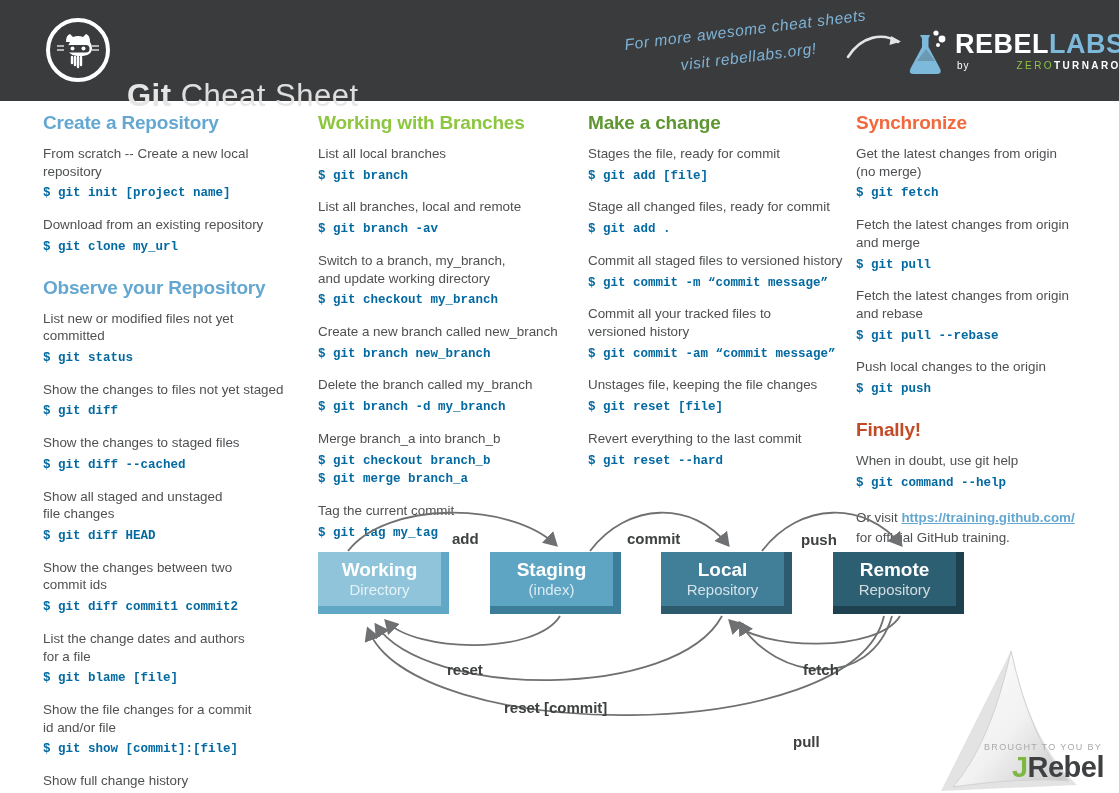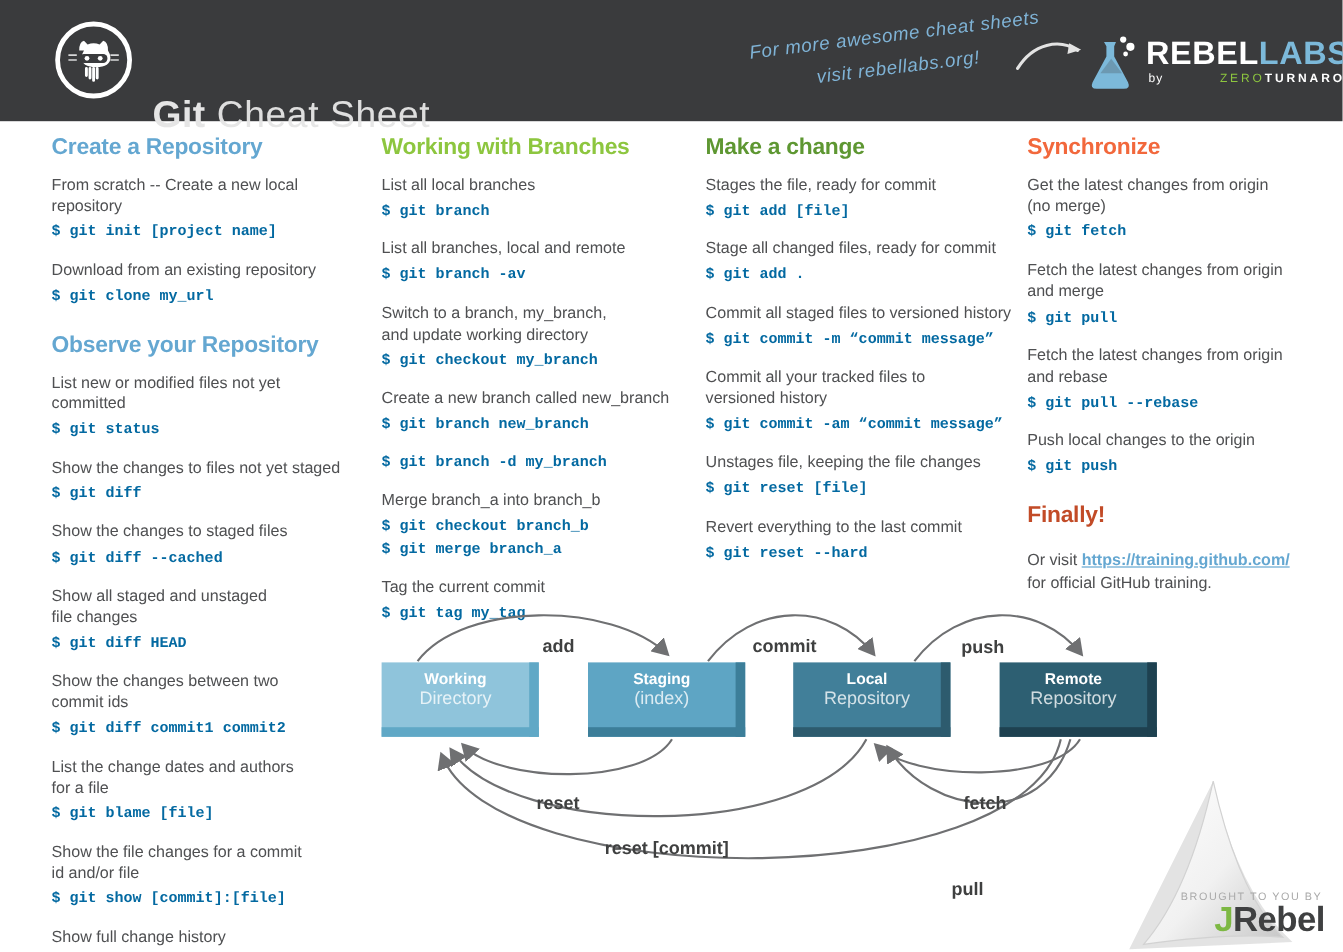--- a/index.html
+++ b/index.html
@@ -34,21 +34,21 @@
   .section-title{font-size:19px;font-weight:700;margin:0 0 11px 0;letter-spacing:-.2px;}
   .item{margin-bottom:13px;}
   .desc{font-size:13.4px;line-height:1.32;color:#4f5052;margin-bottom:4px;white-space:pre-line;}
   .cmd{font-family:"Liberation Mono","DejaVu Sans Mono",monospace;font-size:12.5px;font-weight:700;color:#0369a1;line-height:1.5;white-space:nowrap;}
   .linkline{font-size:13.4px;line-height:1.45;color:#4f5052;margin-top:16px;}
   .linkline a{color:#64a7d1;font-weight:700;text-decoration:underline;}
 
   
   #flow-svg{position:absolute;left:298px;top:495px;}
   .dbox{position:absolute;top:552px;width:123px;height:47px;padding-top:7px;text-align:center;border-right:8px solid;border-bottom:8px solid;}
-  .dbox .btitle{font-size:13px;font-weight:700;color:#ffffff;line-height:1.15;}
+  .dbox .btitle{font-size:19px;font-weight:700;color:#ffffff;line-height:1.15;}
   .dbox .bsub{font-size:15px;color:rgba(255,255,255,.78);line-height:1.2;}
   #dbox0{left:318px;} #dbox1{left:490px;} #dbox2{left:661px;} #dbox3{left:833px;}
   .alabel{position:absolute;font-size:15px;font-weight:700;color:#3f4040;white-space:nowrap;margin-top:19px;}
   #al-add{left:452px;top:511px;}
   #al-commit{left:627px;top:511px;}
   #al-push{left:801px;top:512px;}
   #al-reset{left:447px;top:642px;}
   #al-fetch{left:803px;top:642px;}
   #al-resetc{left:504px;top:680px;}
   #al-pull{left:793px;top:714px;}
@@ -176,20 +176,21 @@
         <div class="item">
           <div class="desc">Switch to a branch, my_branch,
 and update working directory</div>
           <div class="cmd">$ git checkout my_branch</div>
         </div>
         <div class="item">
           <div class="desc">Create a new branch called new_branch</div>
           <div class="cmd">$ git branch new_branch</div>
         </div>
         <div class="item">
+          <div class="desc">Delete the branch called my_branch</div>
           <div class="cmd">$ git branch -d my_branch</div>
         </div>
         <div class="item">
           <div class="desc">Merge branch_a into branch_b</div>
           <div class="cmd">$ git checkout branch_b</div>
           <div class="cmd">$ git merge branch_a</div>
         </div>
         <div class="item">
           <div class="desc">Tag the current commit</div>
           <div class="cmd">$ git tag my_tag</div>
@@ -244,20 +245,24 @@
 and rebase</div>
           <div class="cmd">$ git pull --rebase</div>
         </div>
         <div class="item">
           <div class="desc">Push local changes to the origin</div>
           <div class="cmd">$ git push</div>
         </div>
       </div>
       <div class="section">
         <h2 class="section-title" style="color: rgb(194, 75, 39);">Finally!</h2>
+        <div class="item">
+          <div class="desc">When in doubt, use git help</div>
+          <div class="cmd">$ git command --help</div>
+        </div>
         <div class="linkline"><span>Or visit </span><a href="#">https://training.github.com/</a><br><span>for official GitHub training.</span></div>
       </div>
     </div>
 
   <svg id="flow-svg" width="702" height="298" viewBox="0 0 702 298">
     <defs>
       <marker id="ah" markerWidth="9" markerHeight="9" refX="6.5" refY="4.5" orient="auto">
         <path d="M0,0 L8,4.5 L0,9 z" fill="#6f7072"></path>
       </marker>
     </defs>

